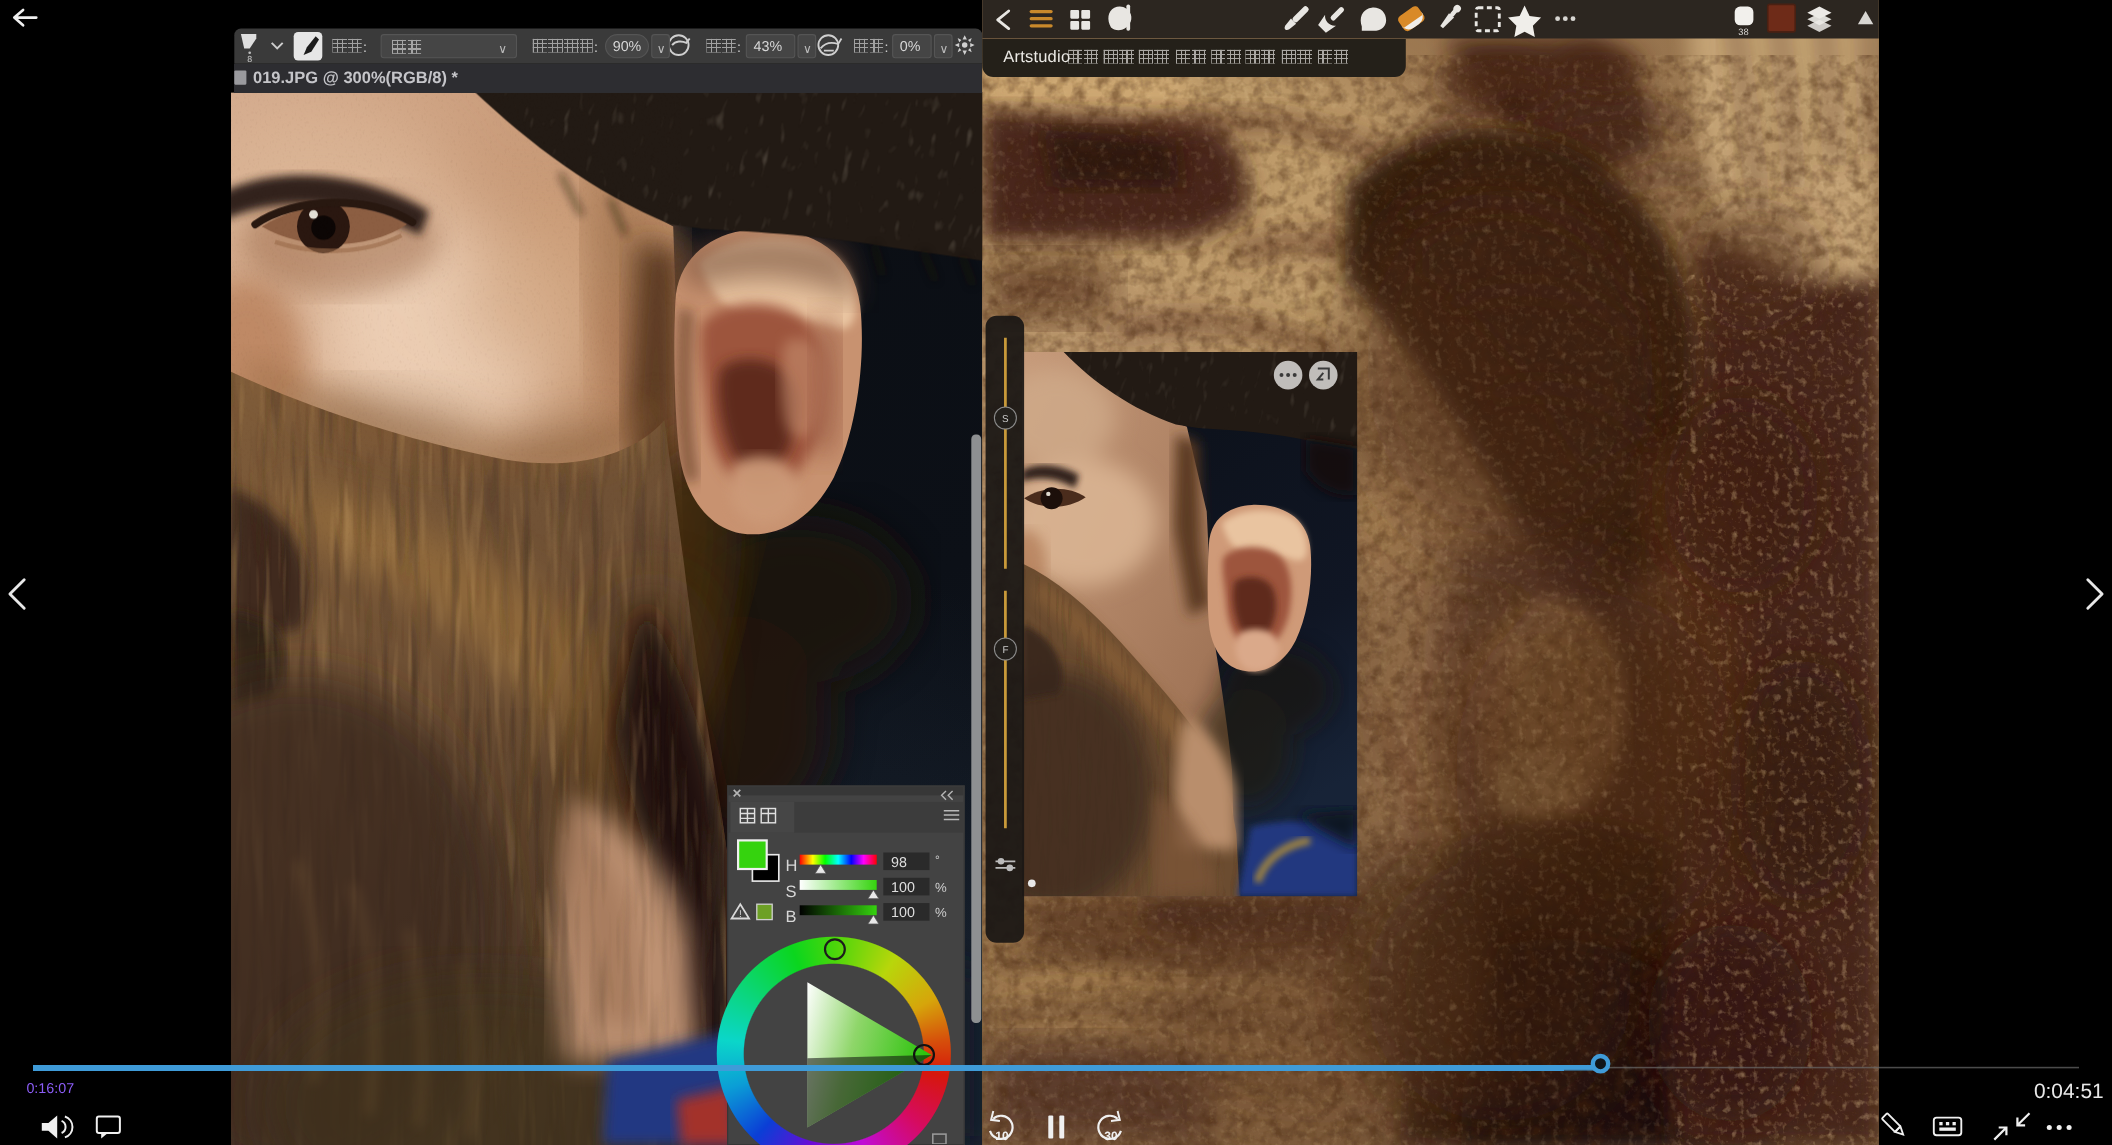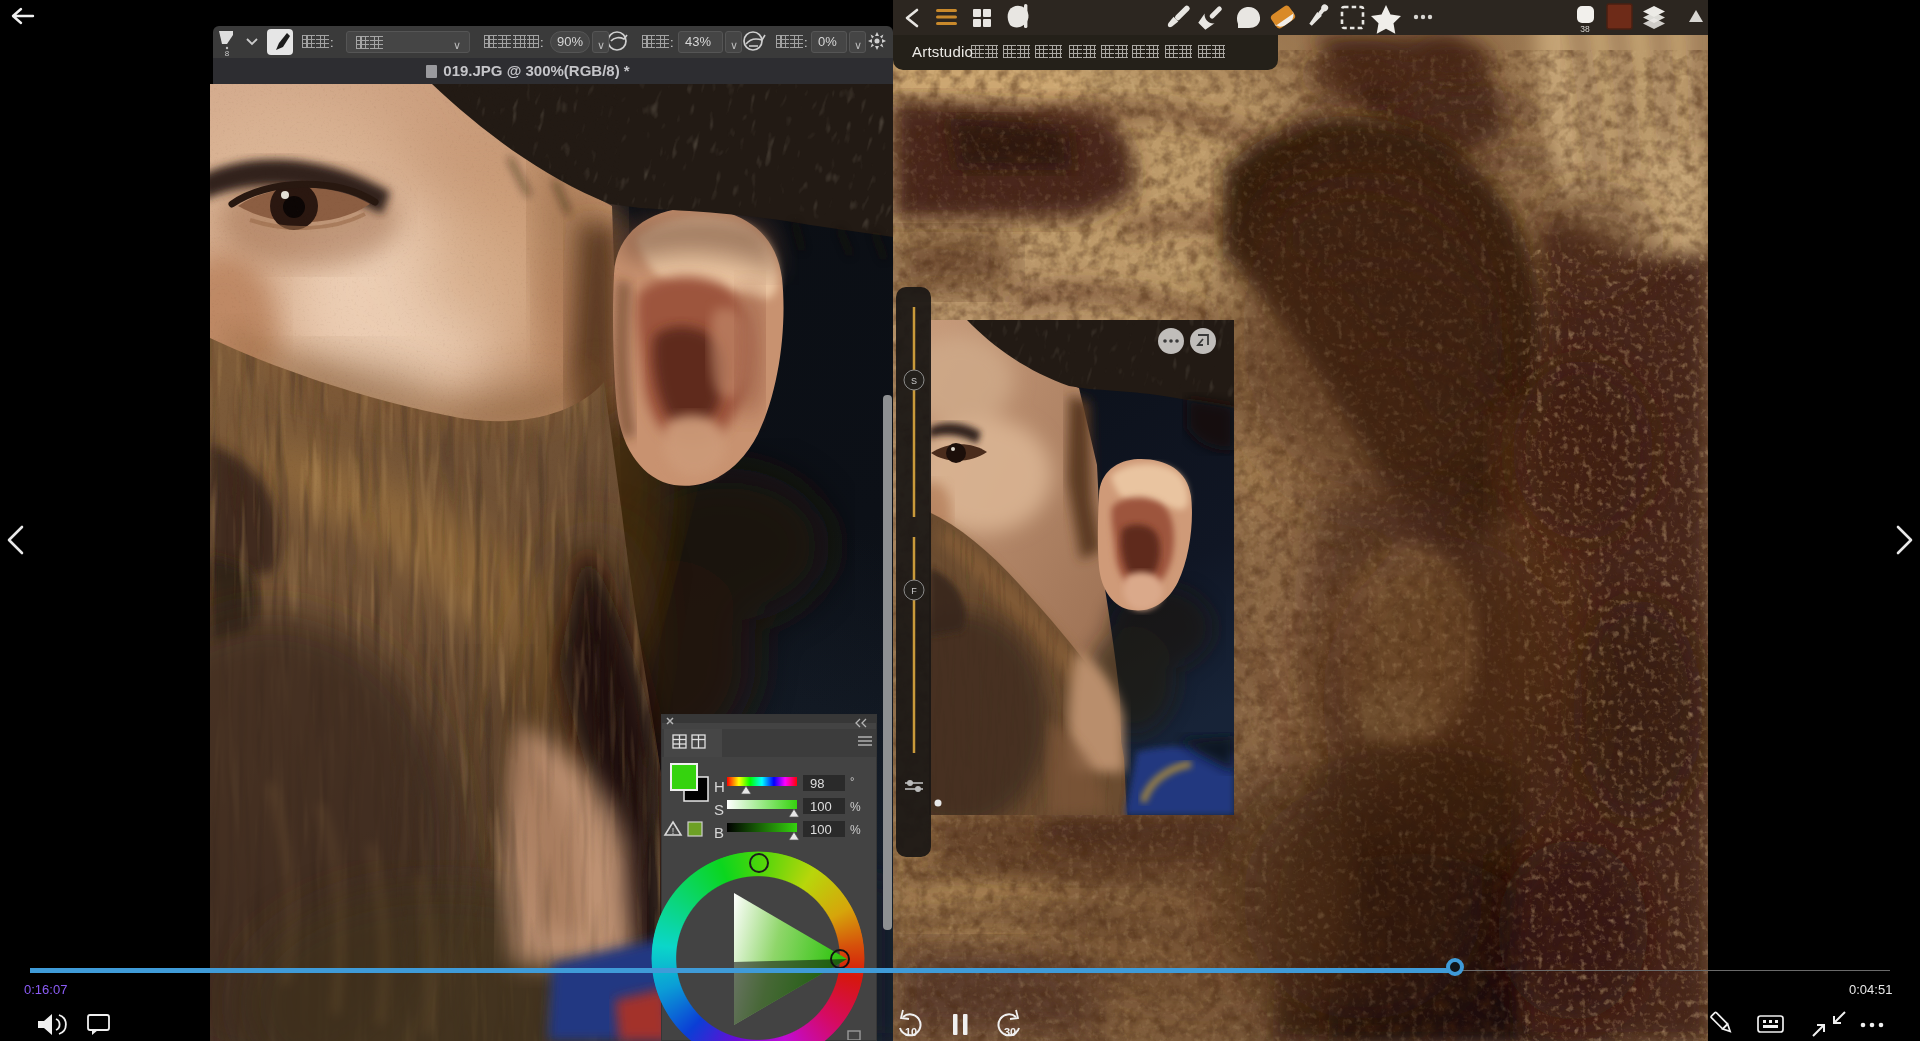--- a/index.html
+++ b/index.html
@@ -4,21 +4,21 @@
 <style>
   * { margin:0; padding:0; box-sizing:border-box; }
   html,body { width:1920px; height:1041px; background:#000; overflow:hidden;
     font-family:"Liberation Sans", sans-serif; }
   .abs { position:absolute; }
   #stage { position:relative; width:1920px; height:1041px; background:#000; }
   
   #ps-toolbar { left:213px; top:26px; width:680px; height:32px; background:#3a3a3a;
     border-top-left-radius:6px; border-top-right-radius:6px; }
   #ps-title { left:213px; top:58px; width:680px; height:26px; background:#2d2d31;
-    color:#c5c5c9; font-size:15px; font-weight:bold; text-align:center; line-height:26px; padding-right:50px; }
+    color:#c5c5c9; font-size:15px; font-weight:bold; text-align:left; line-height:26px; padding-right:50px; }
   .ps-box { position:absolute; top:5px; height:22px; background:#454545;
     border:1px solid #555; border-radius:3px; color:#d6d6d6; font-size:13px;
     line-height:20px; padding:0 6px; }
   .cjk2, .cjk4, .cjk2m { position:absolute; height:13px; }
   .cjk2 { width:27px; }  .cjk4 { width:55px; }
   .cjk2:before, .cjk4:before, .cjk2m:before { content:""; position:absolute; inset:0;
     background-image:
       repeating-linear-gradient(0deg, #bdbdbd 0 1px, transparent 1px 4px),
       repeating-linear-gradient(90deg, #bdbdbd 0 1px, transparent 1px 4.5px);
     -webkit-mask-image: repeating-linear-gradient(90deg, #000 0 13px, transparent 13px 14.5px);
@@ -28,21 +28,21 @@
       repeating-linear-gradient(0deg, #e4e2de 0 1.1px, transparent 1.1px 4px),
       repeating-linear-gradient(90deg, #e4e2de 0 1.1px, transparent 1.1px 4.2px); }
   
   #cpanel { left:661px; top:714px; width:216px; height:327px; background:#434343;
     border:1px solid #363636; }
   #progress-track { left:30px; top:970px; width:1860px; height:1px; background:#6a6a6a; }
   #progress-fill { left:30px; top:968px; width:1429px; height:5px; background:#3f9bd8; }
   #progress-knob { left:1446px; top:958px; width:18px; height:18px; border-radius:50%;
     border:4px solid #3f9bd8; background:#10151a; }
   #t-left { left:24px; top:982px; color:#8b5cf6; font-size:13px; }
-  #t-right { left:1849px; top:982px; color:#e8e8e8; font-size:13px; }
+  #t-right { left:1849px; top:982px; color:#e8e8e8; font-size:19px; }
 </style>
 </head>
 <body>
 <div id="stage">
 
   <div class="abs" id="photoL" style="left:210px; top:84px; width:683px; height:957px;">
   <svg width="683" height="957" viewBox="0 0 683 957">
     <defs>
       <linearGradient id="pbg" x1="0" y1="0" x2="0.25" y2="1">
         <stop offset="0" stop-color="#0a0d12"></stop>

